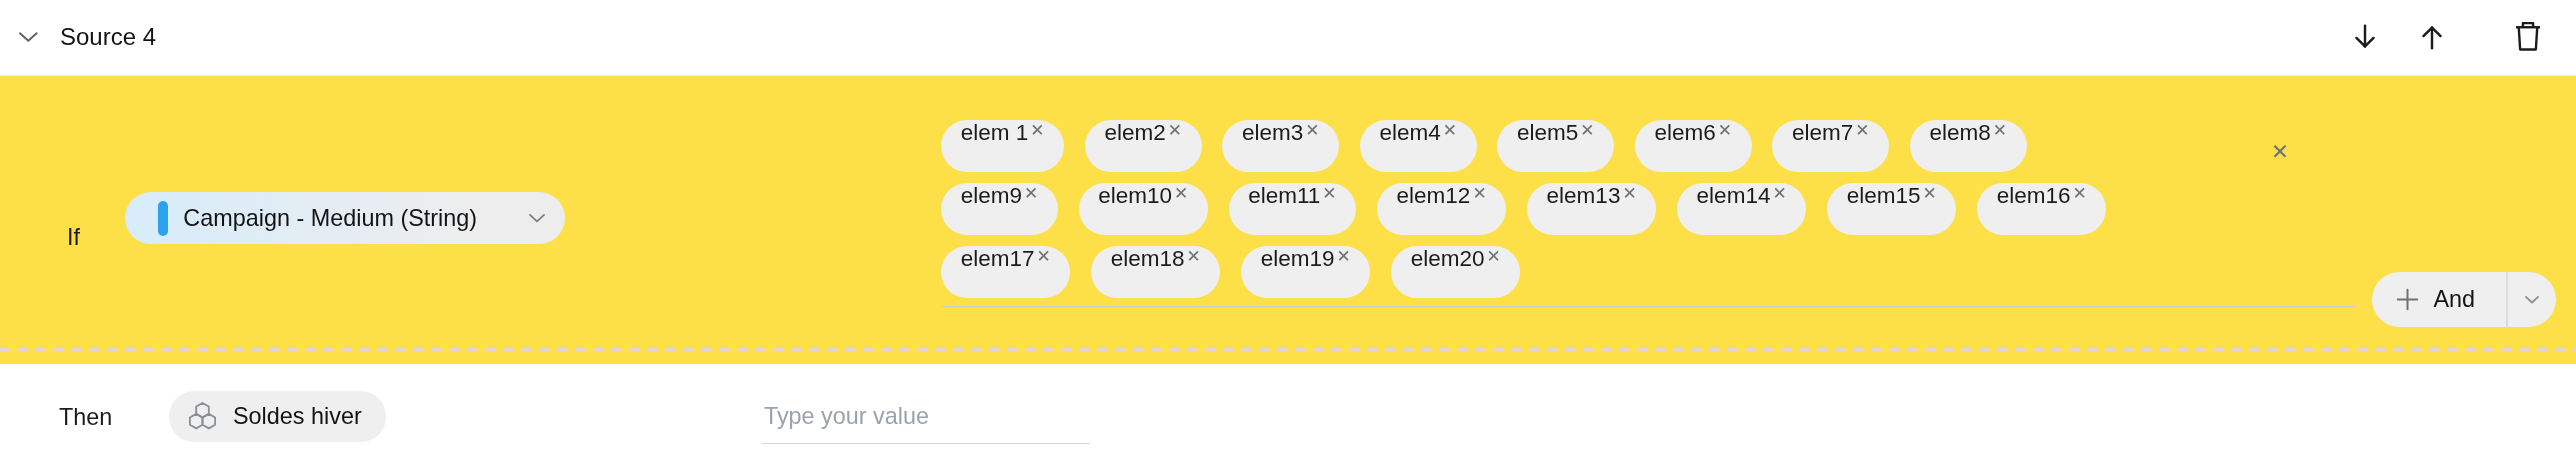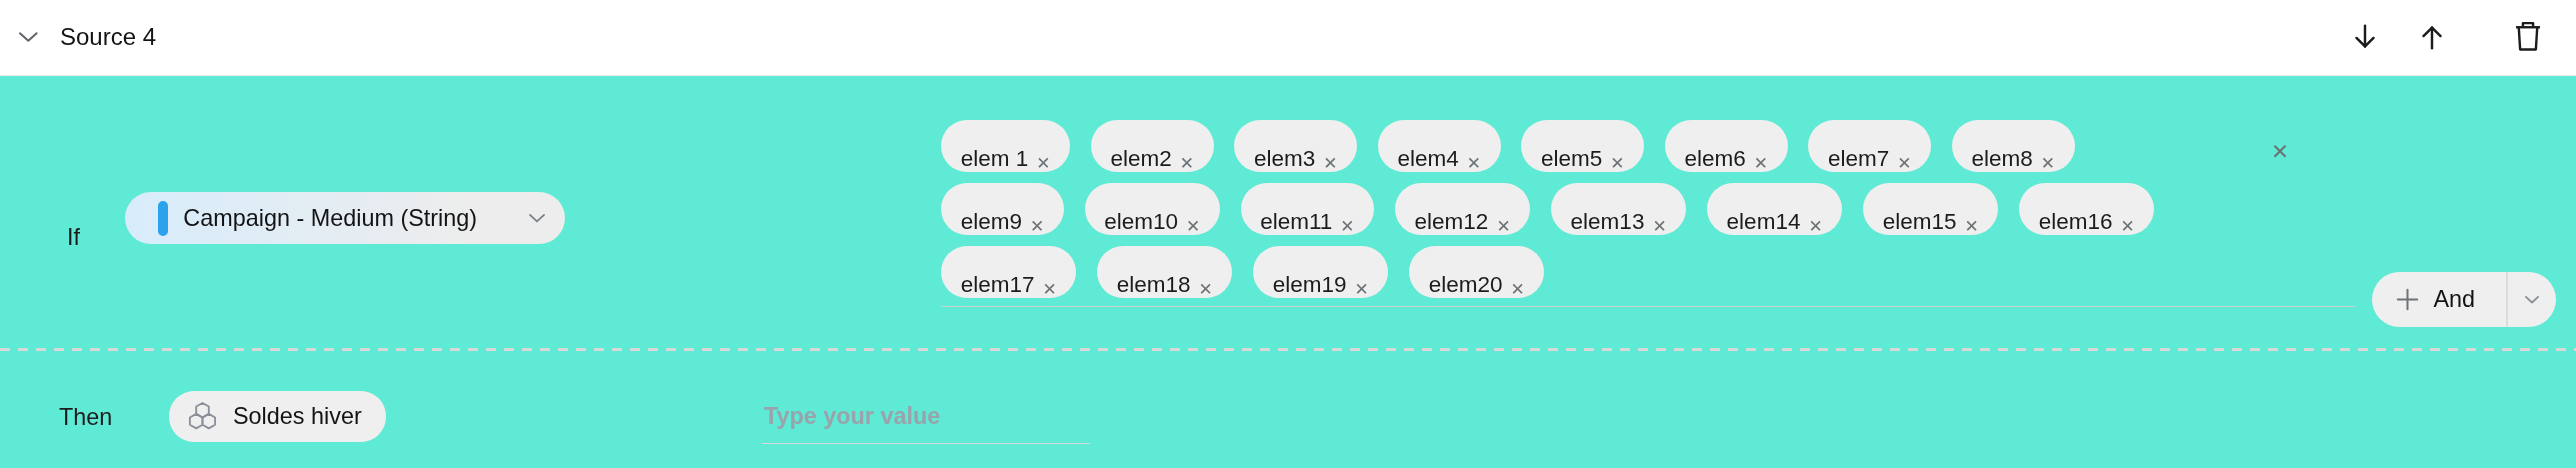--- a/index.html
+++ b/index.html
@@ -2,21 +2,21 @@
 <html style="--accent: #2AA2EE; --tint: #D7ECFB; --chip: #EFEFEF; --text: #1C1C1E; --muted: #5F6368; --placeholder: #9AA3AB;font-size:15px"><head>
 <meta charset="utf-8">
 <style>
   :root{
     --accent:#2AA2EE; --tint:#D7ECFB; --chip:#EFEFEF; --text:#1C1C1E;
     --muted:#5F6368; --placeholder:#9AA3AB;
   }
   *{box-sizing:border-box; margin:0; padding:0;}
   html,body{width:2576px; height:468px; overflow:hidden; background:#fff;
     font-family:"Liberation Sans","DejaVu Sans",sans-serif; color:var(--text);}
-  .stage{position:relative; width:2576px; height:468px; background:#5eead4;}
+  .stage{position:relative; width:2576px; height:364px; background:#fde047;}
 
   
   .hdr{position:absolute; left:0; top:0; width:2576px; height:76px; background:#fff; border-bottom:1.9px solid #ebebeb;}
   .hdr-collapse{position:absolute; left:13px; top:22.5px; width:30px; height:28px; display:flex; align-items:center; justify-content:center; cursor:pointer; background:none; border:none;}
   .hdr-title{position:absolute; left:60px; top:22.5px; font-size:24px; font-weight:500; color:#141416;}
   .hdr-act{position:absolute; top:18px; width:37px; height:37px; display:flex; align-items:center; justify-content:center; cursor:pointer; background:none; border:none;}
   .act-down{left:2346px;} .act-up{left:2413px;} .act-trash{left:2509px;}
 
   
   .if-label{position:absolute; left:67px; top:224px; font-size:23.4px;}
@@ -27,21 +27,21 @@
   .field-chevron{margin-left:auto; margin-right:19px; display:flex;}
 
   .operator-select{position:absolute; left:579px; top:192px; width:339px; height:55px;
     border-bottom:1.9px solid #9e9e9e; display:flex; align-items:center; cursor:pointer;}
   .operator-label{font-size:23.4px; margin-left:1.9px;}
   .operator-chevron{margin-left:auto; margin-right:7.5px; display:flex;}
 
   
   .values-field{position:absolute; left:941px; top:120px; width:1414px; height:187px; border-bottom:1.9px solid #cfcfcf;}
   .chip-row{display:flex; gap:20.6px; margin-bottom:11.2px;}
-  .chip{height:52px; border-radius:26px; background:var(--chip); display:inline-flex; align-items:flex-end; padding:0 19.7px; gap:8px; white-space:nowrap;}
+  .chip{height:52px; border-radius:26px; background:var(--chip); display:inline-flex; align-items:flex-start; padding:0 19.7px; gap:2px; white-space:nowrap;}
   .chip-label{font-size:22.5px; color:var(--text);}
   .chip-x{font-size:17px; color:#6d7276; cursor:pointer; line-height:1; padding-top:1.9px;}
   .clear-x{position:absolute; left:2271px; top:139px; font-size:21.5px; color:#6d7276; cursor:pointer; background:none; border:none;}
 
   
   .and-button{position:absolute; left:2372px; top:272px; width:184px; height:55px; border-radius:28px;
     background:#efefef; display:flex; align-items:center; overflow:hidden; cursor:pointer;justify-content:center;}
   .and-plus{margin-left:22.5px; display:flex;}
   .and-label{margin-left:14px; font-size:23.4px; color:#141416;}
   .and-divider{width:1.9px; height:55px; background:#dcdcdc; margin-left:auto;}
@@ -58,21 +58,21 @@
   .target-icon{margin-left:16px; display:flex;}
   .target-label{margin-left:13px; font-size:23.4px; color:#141416;}
 
   .operation-select{position:absolute; left:406px; top:389px; width:339px; height:55px;
     border-bottom:1.9px solid #9e9e9e; display:flex; align-items:center; cursor:pointer;}
   .operation-label{font-size:23.4px; margin-left:1.9px;}
   .operation-chevron{margin-left:auto; margin-right:11.2px; display:flex;}
 
   .value-input-wrap{position:absolute; left:762px; top:389px; width:328px; height:55px; border-bottom:1.9px solid #d7d7d7;}
   .value-input{width:100%; height:100%; border:none; outline:none; background:transparent; font-size:23.4px;
-    font-family:"Liberation Sans","DejaVu Sans",sans-serif; color:var(--text); padding-left:1.9px;font-weight:bold;}
+    font-family:"Liberation Sans","DejaVu Sans",sans-serif; color:var(--text); padding-left:1.9px;}
   .value-input::placeholder{color:var(--placeholder); opacity:1;}
 
   svg{display:block;}
 </style>
 </head>
 <body>
 
 <div class="stage">
 
   <div class="hdr">

